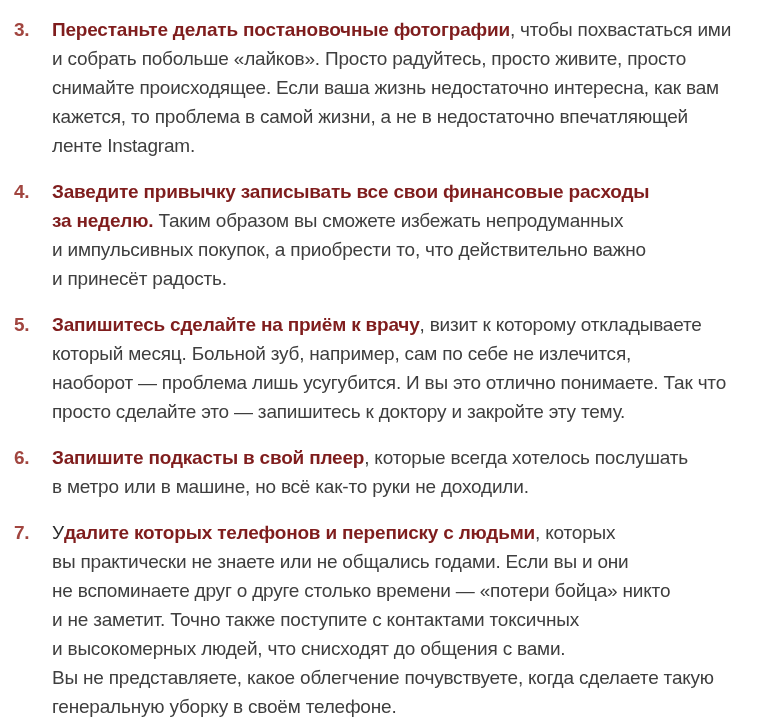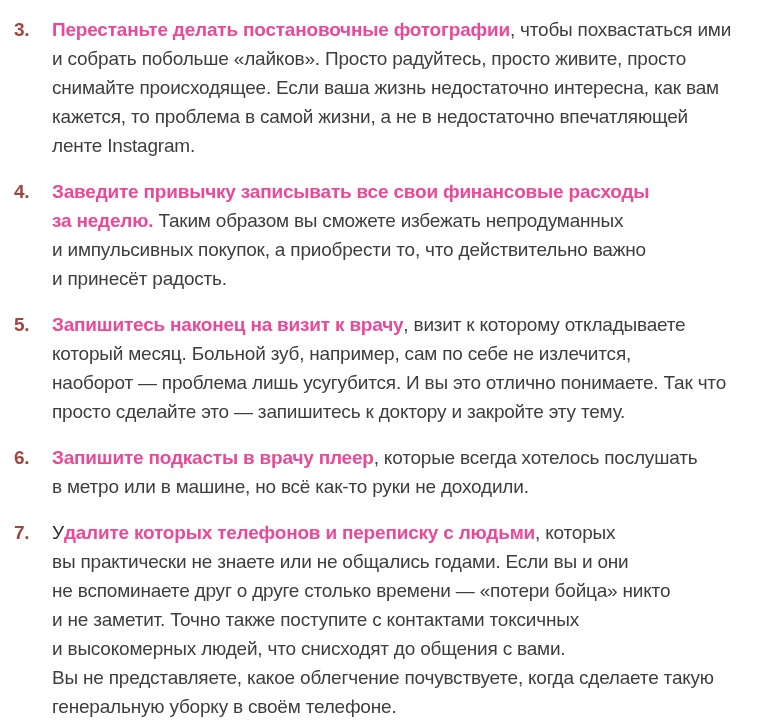--- a/index.html
+++ b/index.html
@@ -36,21 +36,21 @@
     top: 0;
     font-weight: 700;
     color: #a1453f;
   }
   .text {
     margin: 0;
     white-space: pre-line; 
   }
   .text strong {
     font-weight: 700;
-    color: #ec4899;
+    color: #7f1d1d;
   }
   .lead-plain {
     color: #2b2b2b;
   }
 </style>
 </head>
 <body>
 
 <div class="page">
 
@@ -66,29 +66,29 @@
   <div class="item">
     <span class="num">4.</span>
     <p class="text"><span class="lead-plain"></span><strong>Заведите привычку записывать все свои финансовые расходы
 за неделю.</strong><span> Таким образом вы сможете избежать непродуманных
 и импульсивных покупок, а приобрести то, что действительно важно
 и принесёт радость.</span></p>
   </div>
 
   <div class="item">
     <span class="num">5.</span>
-    <p class="text"><span class="lead-plain"></span><strong>Запишитесь наконец на визит к врачу</strong><span>, визит к которому откладываете
+    <p class="text"><span class="lead-plain"></span><strong>Запишитесь сделайте на приём к врачу</strong><span>, визит к которому откладываете
 который месяц. Больной зуб, например, сам по себе не излечится,
 наоборот — проблема лишь усугубится. И вы это отлично понимаете. Так что
 просто сделайте это — запишитесь к доктору и закройте эту тему.</span></p>
   </div>
 
   <div class="item">
     <span class="num">6.</span>
-    <p class="text"><span class="lead-plain"></span><strong>Запишите подкасты в врачу плеер</strong><span>, которые всегда хотелось послушать
+    <p class="text"><span class="lead-plain"></span><strong>Запишите подкасты в свой плеер</strong><span>, которые всегда хотелось послушать
 в метро или в машине, но всё как-то руки не доходили.</span></p>
   </div>
 
   <div class="item">
     <span class="num">7.</span>
     <p class="text"><span class="lead-plain">У</span><strong>далите которых телефонов и переписку с людьми</strong><span>, которых
 вы практически не знаете или не общались годами. Если вы и они
 не вспоминаете друг о друге столько времени — «потери бойца» никто
 и не заметит. Точно также поступите с контактами токсичных
 и высокомерных людей, что снисходят до общения с вами.

